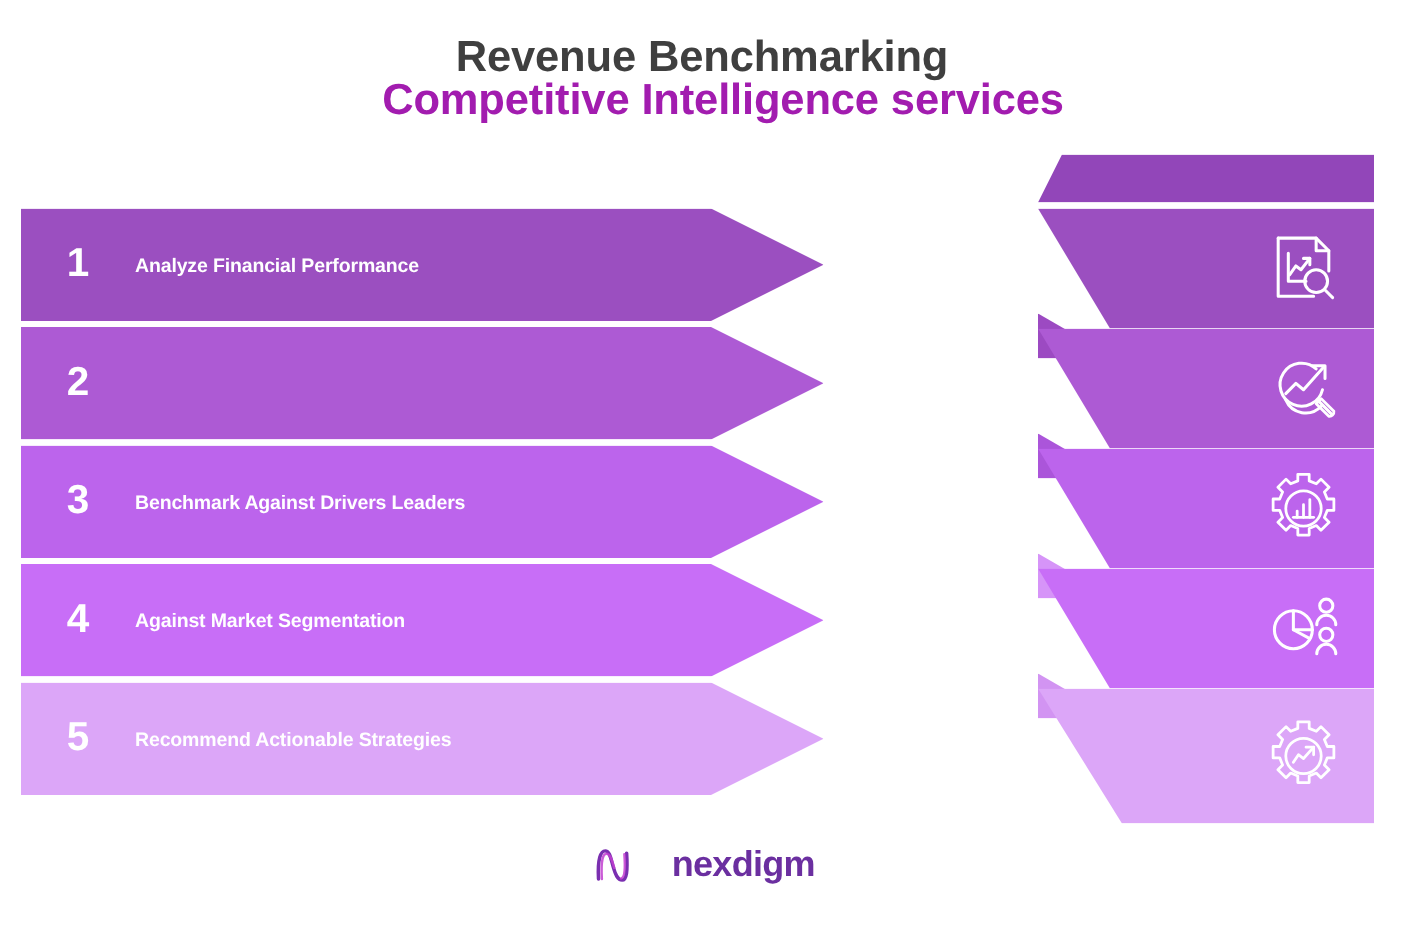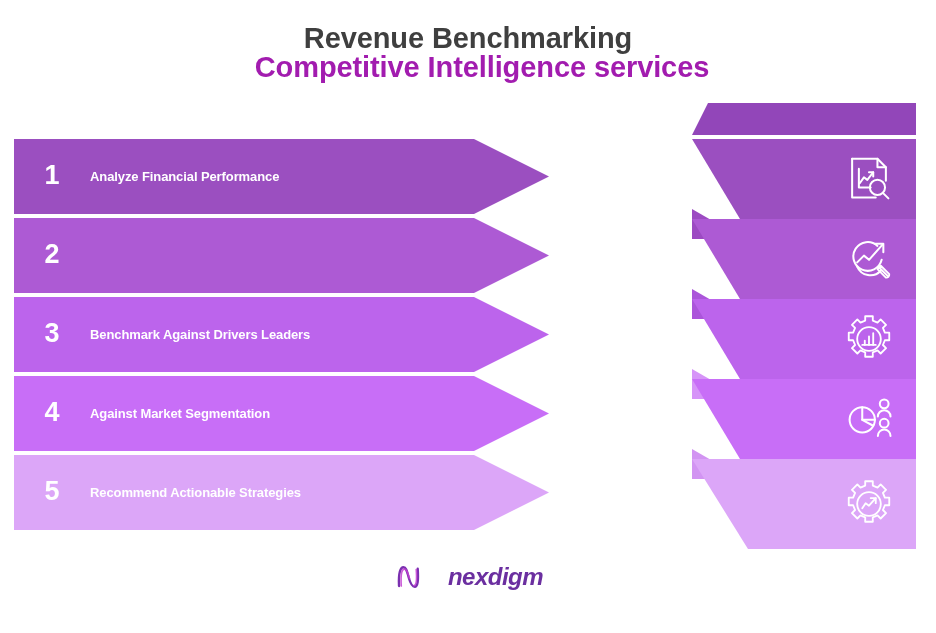--- a/index.html
+++ b/index.html
@@ -128,21 +128,20 @@
   
   #logo {
     position: absolute;
     left: 0;
     top: 562px;
     width: 936px;
     display: flex;
     align-items: center;
     justify-content: center;
     gap: 25px;
-    font-style: italic;
   }
   #logo .logo-mark { width: 30px; height: 30px; }
   #logo .logo-mark svg { display: block; width: 30px; height: 30px; }
   #logo .logo-text {
     font-size: 24px;
     font-weight: bold;
     color: #6b2fa0;
     letter-spacing: -0.5px;
   }
 </style>

